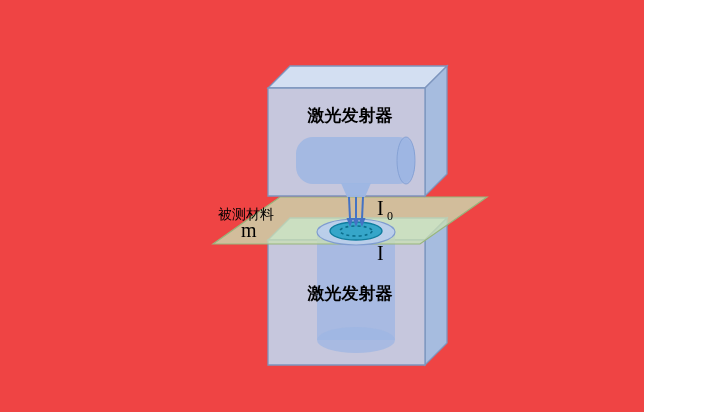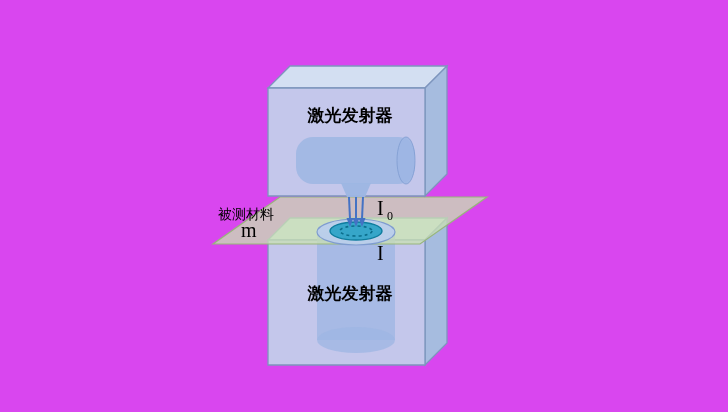--- a/index.html
+++ b/index.html
@@ -1,16 +1,16 @@
 <!DOCTYPE html>
 <html><head>
 <meta charset="utf-8">
 <style>
   html,body{margin:0;padding:0;background:#ffffff;}
-  .stage{position:relative;width:728px;height:412px;background:#d946ef;overflow:hidden;
+  .stage{position:relative;width:644px;height:412px;background:#ef4444;overflow:hidden;
          font-family:"DejaVu Sans",sans-serif;}
   svg{display:block;}
   text{user-select:none;}
   .cn{font-family:"DejaVu Sans",sans-serif;font-weight:700;font-size:17px;fill:#000;}
   .cn-small{font-family:"DejaVu Sans",sans-serif;font-weight:400;font-size:14px;fill:#000;}
   .serif{font-family:"Liberation Serif","DejaVu Serif",serif;font-size:20px;fill:#000;}
   .serif-sub{font-family:"Liberation Serif","DejaVu Serif",serif;font-size:12px;fill:#000;}
 </style>
 </head>
 <body>

